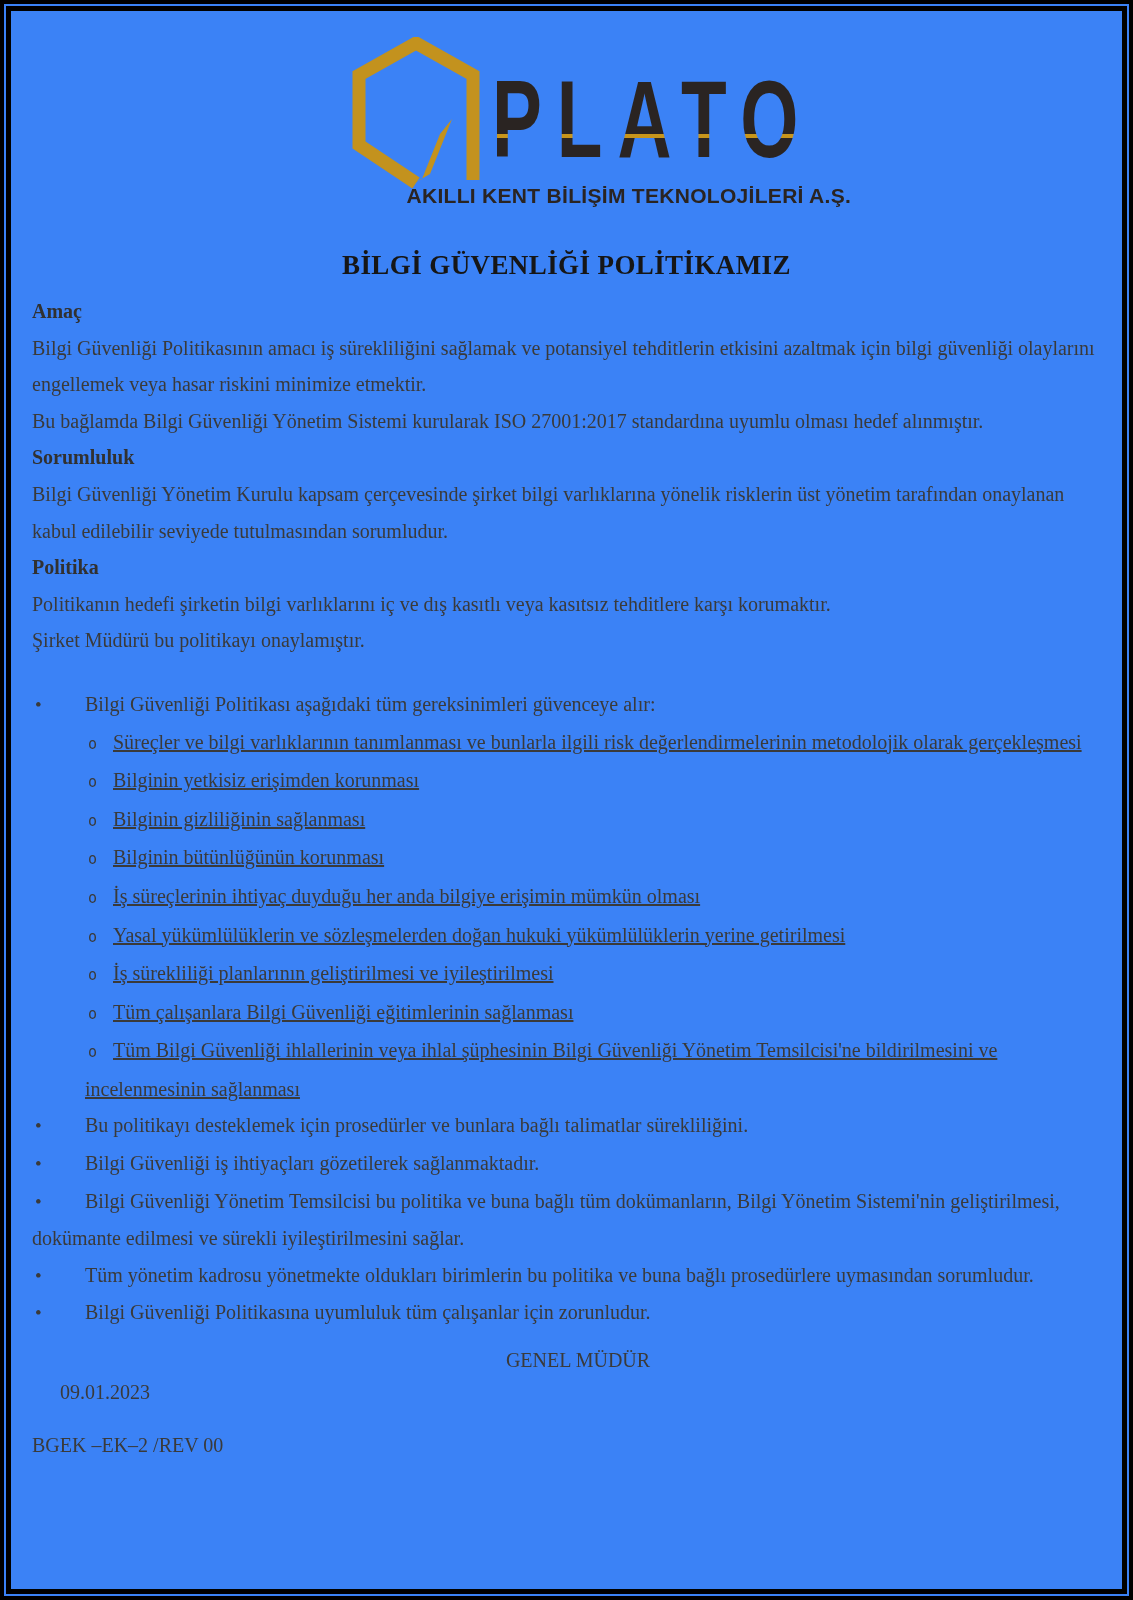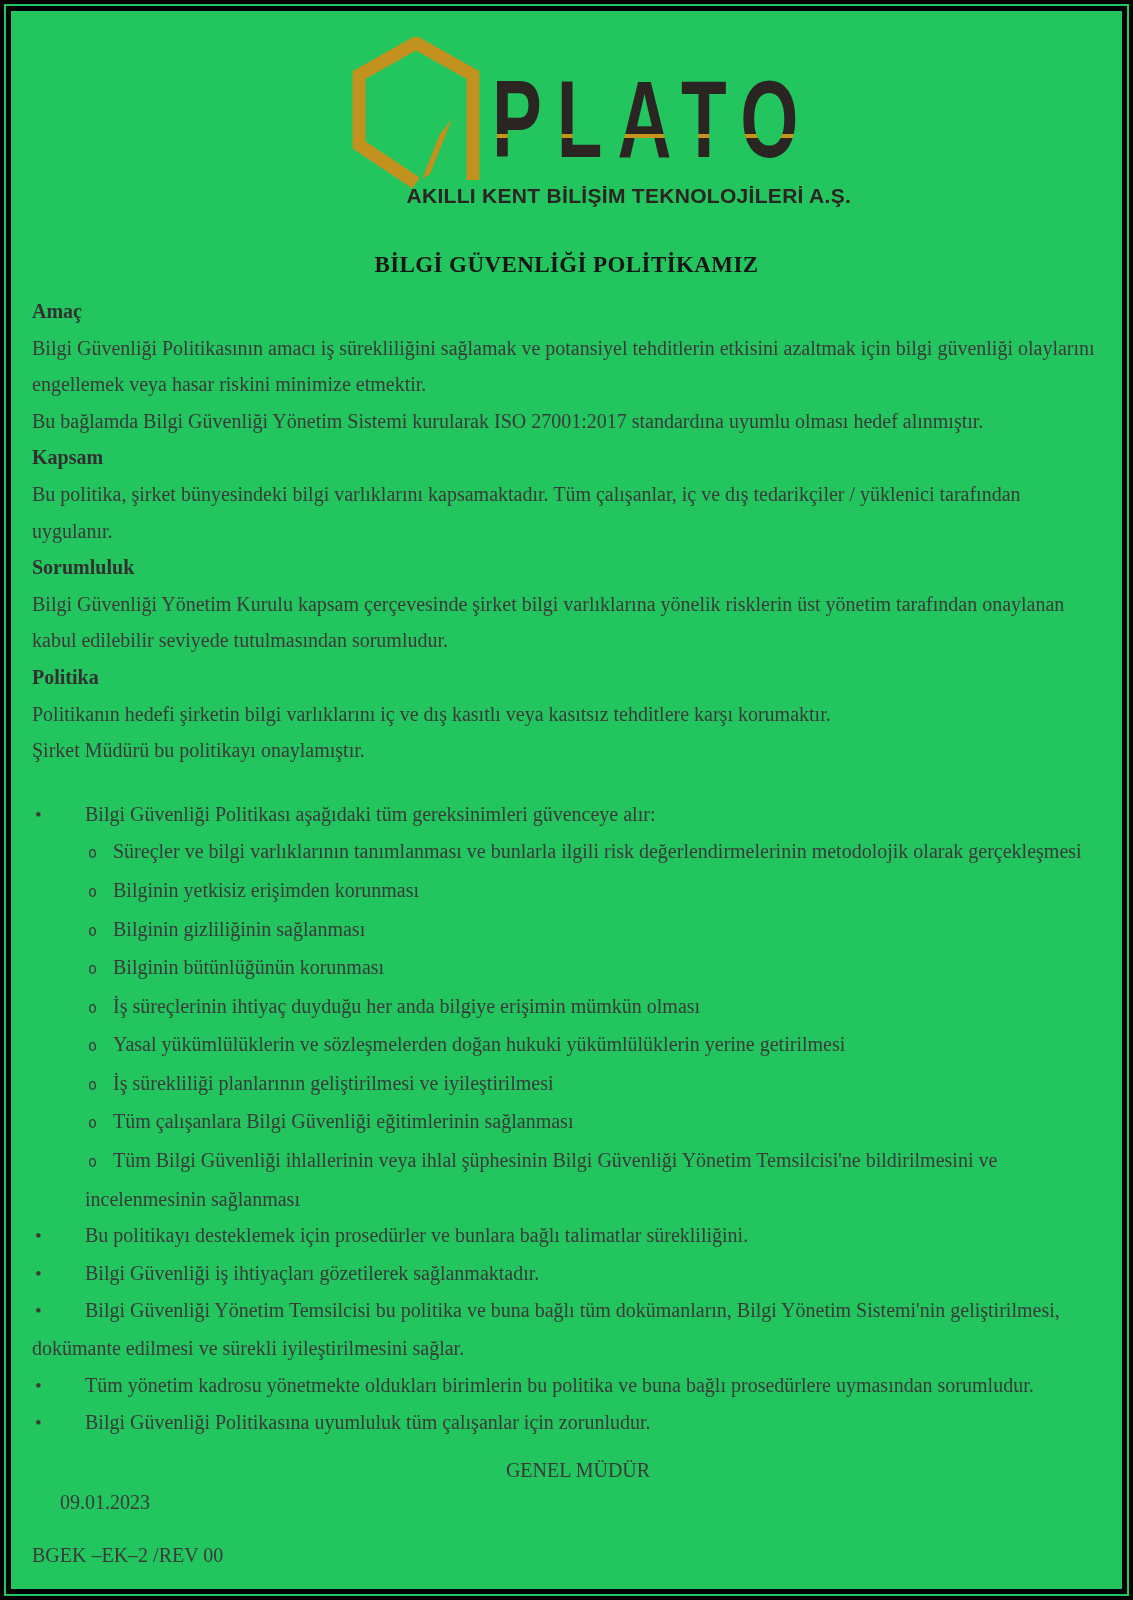--- a/index.html
+++ b/index.html
@@ -1,43 +1,43 @@
 <!DOCTYPE html>
 <html><head>
 <meta charset="utf-8">
 <style>
   html,body { margin:0; padding:0; background:#ffffff; }
   body { width:1133px; }
-  .page { width:1133px; height:1600px; box-sizing:border-box; border:4px solid #000; padding:2px; background:#22c55e; }
+  .page { width:1133px; height:1600px; box-sizing:border-box; border:4px solid #000; padding:2px; background:#3b82f6; }
   .inner { width:100%; height:100%; box-sizing:border-box; border:5px solid #000; padding:26px 21px 0 21px; overflow:hidden;
            font-family:"Liberation Serif", serif; font-size:20px; line-height:36.6px; color:#3a3a3a; }
 
   
   .logo { position:relative; width:470px; height:184px; margin:0 auto; }
   .hex  { position:absolute; left:0; top:0; width:180px; height:158px; }
   .wordmark { position:absolute; left:160px; top:27px;
               font-family:"Liberation Sans", sans-serif; font-weight:bold; font-size:110px; line-height:1;
               letter-spacing:22px; transform:scaleX(0.68); transform-origin:0 0; white-space:nowrap;
               background:linear-gradient(180deg,#2A2422 0%,#2A2422 64%,#C8951B 64%,#C8951B 67.5%,#2A2422 67.5%,#2A2422 100%);
               -webkit-background-clip:text; background-clip:text; color:transparent; -webkit-text-fill-color:transparent; }
   .subtitle { position:absolute; left:75px; top:146px; white-space:nowrap;
               font-family:"Liberation Sans", sans-serif; font-weight:bold; font-size:21px; line-height:26px;
               color:#2A2422; letter-spacing:0.3px; }
 
-  .title { text-align:center; font-weight:bold; font-size:23px; line-height:36px; color:#161616;
+  .title { text-align:center; font-weight:bold; font-size:27px; line-height:36px; color:#161616;
            letter-spacing:0.4px; margin:26px 0 10px 0; }
 
   .sec-h { font-weight:bold; color:#313131; }
   p { margin:0; }
 
   .gap { height:27px; }
 
   .li1 { text-indent:3px; }
   .li1 .m1 { display:inline-block; width:50px; text-indent:0; font-size:19px; }
-  .li2 { padding-left:53px; text-indent:3px; }
+  .li2 { padding-left:53px; text-indent:3px;text-decoration:underline; }
   .li2 .m2 { display:inline-block; width:25px; text-indent:0; font-family:"DejaVu Sans Mono", monospace; font-size:15px; }
   .edge-run { margin-right:-34px; }
 
   .sig-title { margin-left:23px; margin-top:12px; line-height:32px;text-align:center; }
   .sig-date  { margin-left:28px; line-height:32px; }
   .doc-code  { margin-top:20px; line-height:34px; }
 </style>
 </head>
 <body>
 
@@ -54,24 +54,20 @@
     </div>
 
     <div class="title">BİLGİ GÜVENLİĞİ POLİTİKAMIZ</div>
 
     <div>
       <div class="sec-h">Amaç</div>
       <p>Bilgi Güvenliği Politikasının amacı iş sürekliliğini sağlamak ve potansiyel tehditlerin etkisini azaltmak için bilgi güvenliği olaylarını engellemek veya hasar riskini minimize etmektir.</p>
       <p>Bu bağlamda Bilgi Güvenliği Yönetim Sistemi kurularak ISO 27001:2017 standardına uyumlu olması hedef alınmıştır.</p>
     </div>
 
-    <div>
-      <div class="sec-h">Kapsam</div>
-      <p>Bu politika, şirket bünyesindeki bilgi varlıklarını kapsamaktadır. Tüm çalışanlar, iç ve dış tedarikçiler / yüklenici tarafından uygulanır.</p>
-    </div>
 
     <div>
       <div class="sec-h">Sorumluluk</div>
       <p>Bilgi Güvenliği Yönetim Kurulu kapsam çerçevesinde şirket bilgi varlıklarına yönelik risklerin üst yönetim tarafından onaylanan kabul edilebilir seviyede tutulmasından sorumludur.</p>
     </div>
 
     <div>
       <div class="sec-h">Politika</div>
       <p>Politikanın hedefi şirketin bilgi varlıklarını iç ve dış kasıtlı veya kasıtsız tehditlere karşı korumaktır.</p>
       <p>Şirket Müdürü bu politikayı onaylamıştır.</p>

